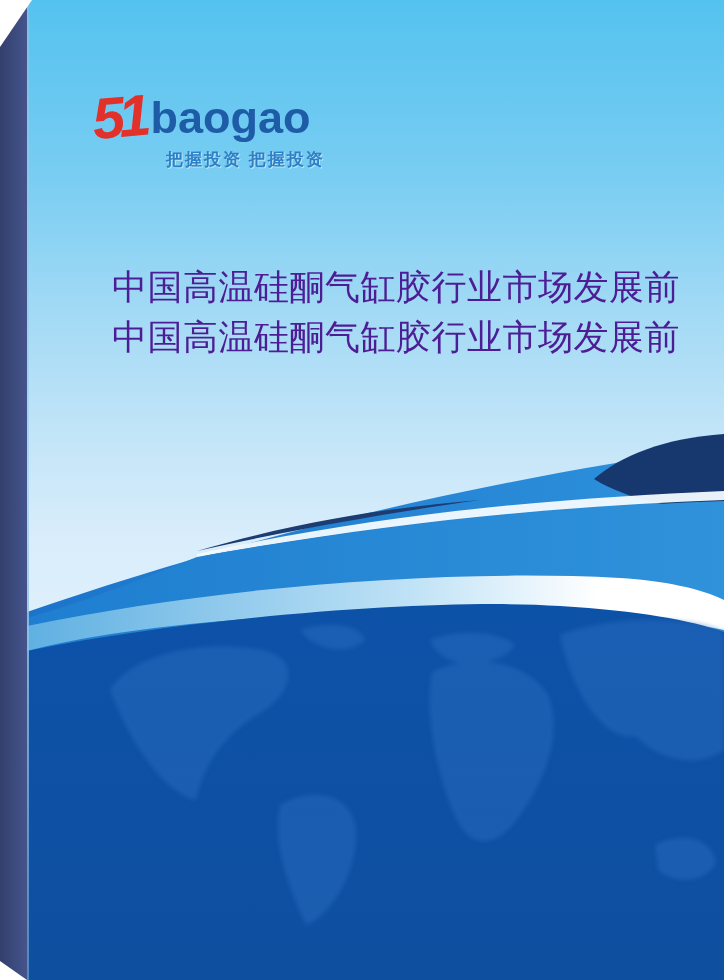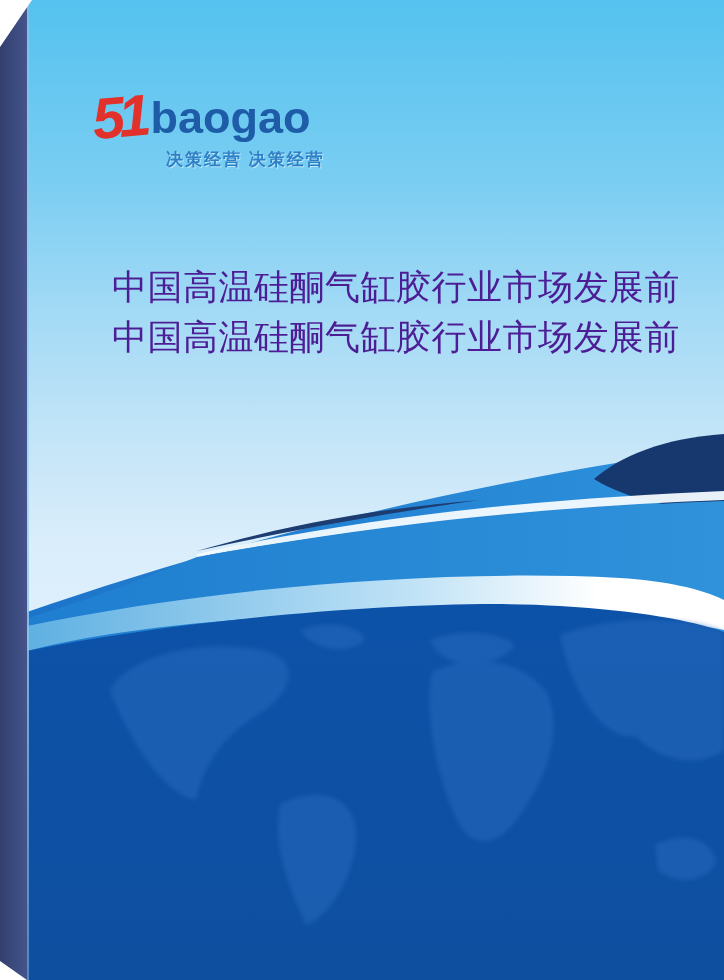--- a/index.html
+++ b/index.html
@@ -110,18 +110,18 @@
   <div class="spine"></div>
   <div class="spine-edge"></div>
   <div class="corner-cut top"></div>
   <div class="corner-cut bottom"></div>
 
   <div class="logo">
     <div class="logo-row">
       <span class="logo-51">51</span>
       <span class="logo-word">baogao</span>
     </div>
-    <div class="logo-tagline">决策经营 决策经营</div>
+    <div class="logo-tagline">把握投资 把握投资</div>
   </div>
 
   <h1 class="title"><span>中国高温硅酮气缸胶行业市场发展前</span><br><span>中国高温硅酮气缸胶行业市场发展前</span></h1>
 
 </div>
 
 </body></html>

